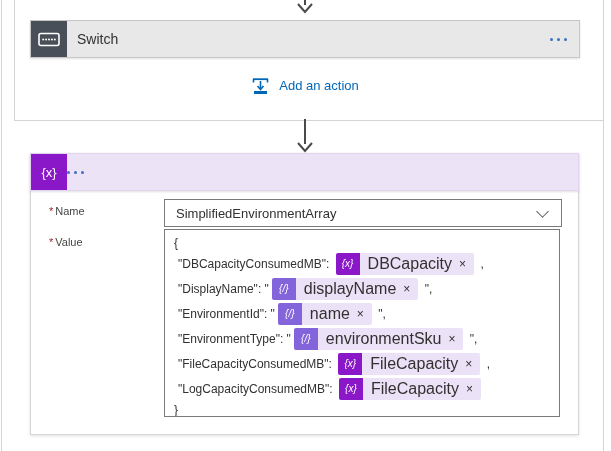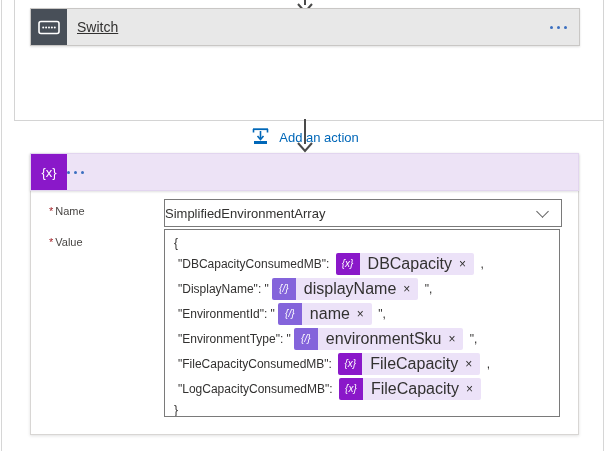--- a/index.html
+++ b/index.html
@@ -32,31 +32,30 @@
   .icon-tile {
     width:36px; height:36px; flex:0 0 36px;
     display:flex; align-items:center; justify-content:center;
   }
   .card-title { margin-left:10px; font-size:14px; color:#323130; flex:1; }
   .dots { display:flex; gap:4px; margin-right:12px; cursor:pointer; }
   .dots i { width:3px; height:3px; border-radius:50%; background:var(--ellipsis-blue,#3b6fc0); display:block; }
 
   
   .switch-card {
-    left:30px; top:8px; width:548px;
-    background:var(--switch-header,#e8e8e8); border:1px solid #c9c7c5;text-decoration:underline;
+    left:30px; top:20px; width:548px;
+    background:var(--switch-header,#e8e8e8); border:1px solid #c9c7c5;
   }
   .switch-tile { background:var(--switch-tile,#484f58); }
 
   
   .add-action {
     position:absolute; left:0; right:0; top:78px; height:22px;
-    display:flex; align-items:flex-end; justify-content:center; gap:10px;
+    display:flex; align-items:flex-start; justify-content:center; gap:10px;
     cursor:pointer;
-    margin-top:45px;
   }
   .add-action .label { font-size:13px; color:var(--link-blue,#0067b8); }
 
   
   .append-card {
     position:absolute; left:30px; top:153px; width:547px; height:280px;
     background:#fff; border:1px solid #d8d6d4;
     box-shadow:0 1px 3px rgba(0,0,0,.12);
   }
   .append-header {
@@ -70,21 +69,21 @@
   .field-label {
     position:absolute; left:18px; font-size:11px; color:#484644; white-space:nowrap;
   }
   .req { color:var(--required-red,#a4262c); margin-right:2px; }
 
   .name-dropdown {
     position:absolute; left:133px; top:45px; width:396px; height:26px;
     border:1px solid #7a7a7a; background:#fff;
     display:flex; align-items:center; cursor:pointer;
   }
-  .name-dropdown .value { font-size:13px; flex:1; }
+  .name-dropdown .value { font-size:13px; margin-left:11px; flex:1; }
   .chev {
     width:8px; height:8px; border-right:1.4px solid #5f5f5f; border-bottom:1.4px solid #5f5f5f;
     transform:rotate(45deg); margin:-4px 14px 0 0;
   }
 
   .value-box {
     position:absolute; left:133px; top:75px; width:396px; height:188px;
     border:1px solid #7a7a7a; background:#fff; padding:4px 0; box-sizing:border-box;
     cursor:text; overflow:hidden;
   }

